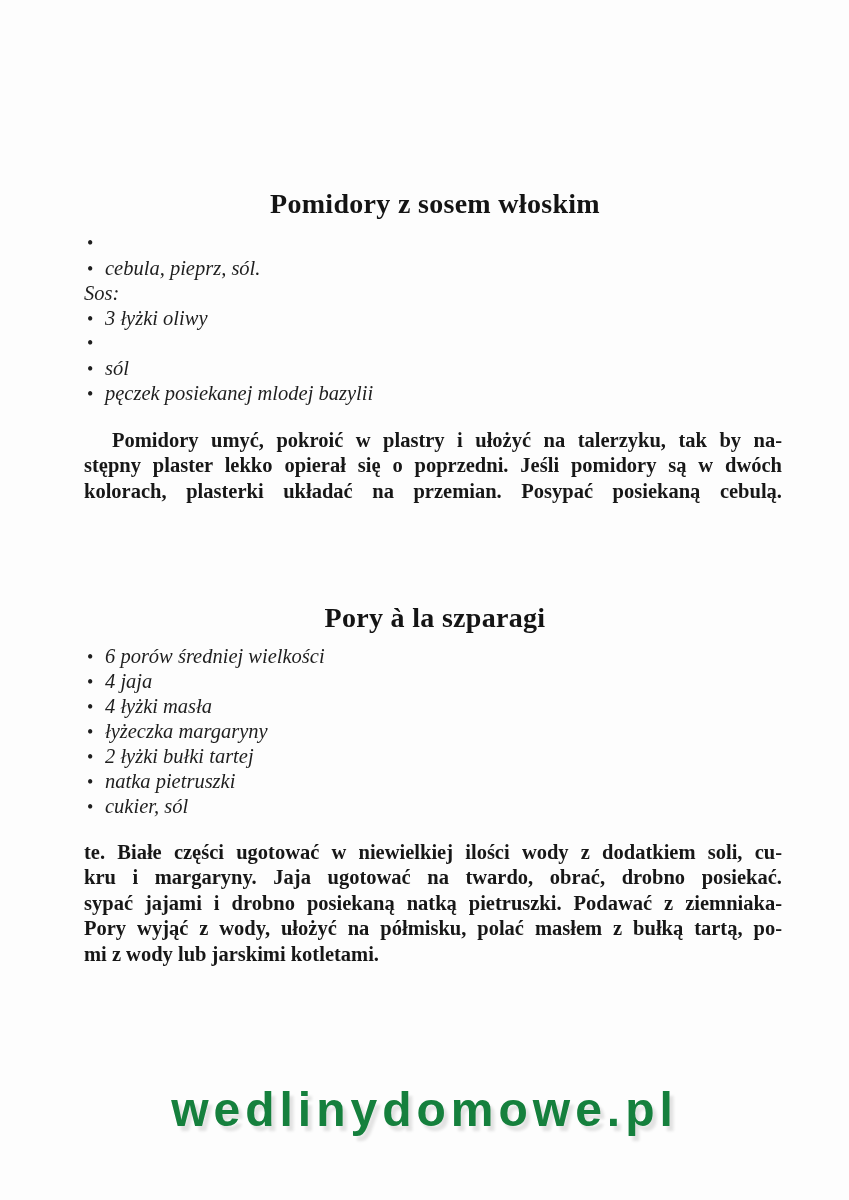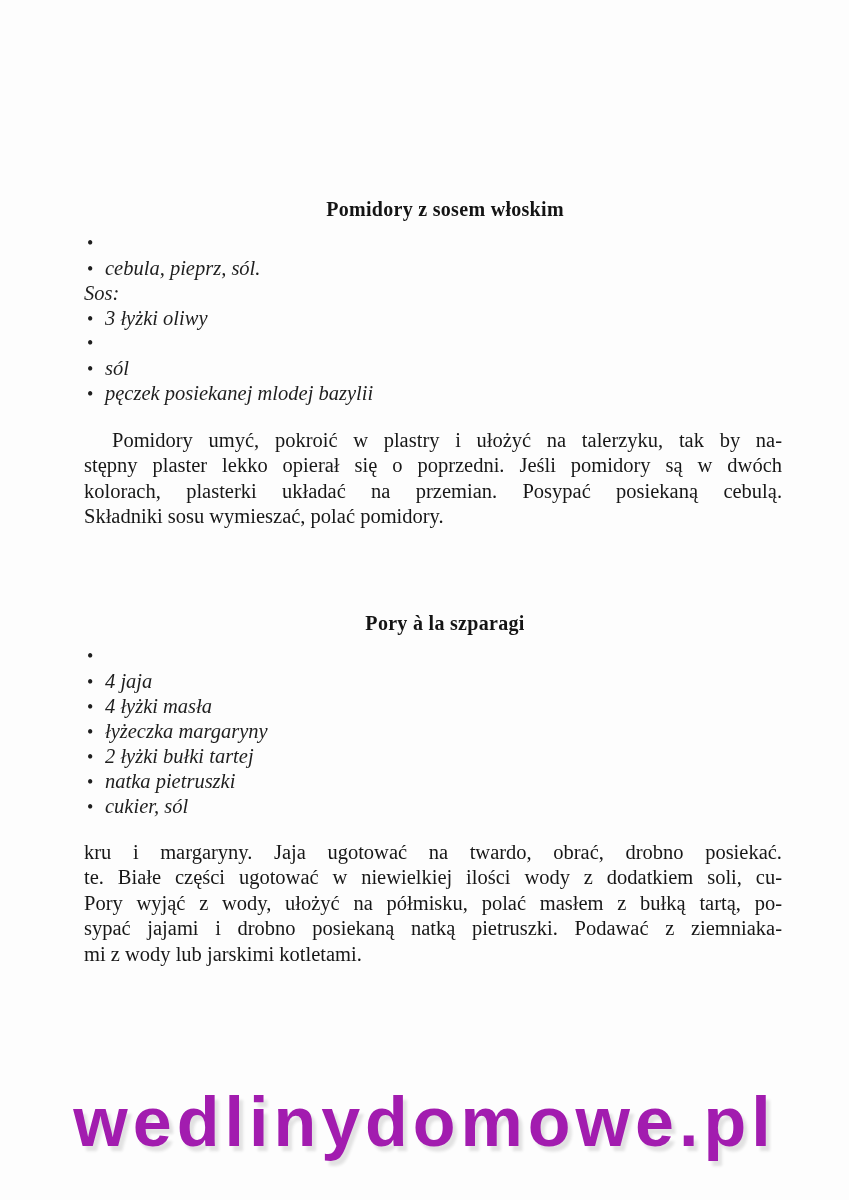--- a/index.html
+++ b/index.html
@@ -21,24 +21,24 @@
     left: 84px;
     width: 698px;
     top: 0;
   }
   .recipe-title {
     position: absolute;
     left: 0;
     width: 100%;
     text-align: center;
     font-weight: bold;
-    font-size: 20px;
+    font-size: 28px;
     letter-spacing: 0.3px;
     color: #141414;
-    margin: 12px;
+    margin: 2px;
   }
   .title-1 { top: 186px; }
   .title-2 { top: 600px; }
 
   .ingredient-list {
     position: absolute;
     left: 0;
     width: 100%;
     font-style: italic;
     font-size: 20.5px;
@@ -71,35 +71,36 @@
     font-size: 20.5px;
     line-height: 25.4px;
     color: #171717;
   }
   .para-1 { top: 428px; }
   .para-2 { top: 840px; }
 
   .pline {
     text-align: justify;
     text-align-last: justify;
+    font-weight: bold;
   }
   .pline.first { text-indent: 28px; }
   .pline.last { text-align-last: left; }
 
   .watermark {
     position: absolute;
     top: 1082px;
     left: 0;
     width: 100%;
     text-align: center;
     font-family: "Liberation Sans", sans-serif;
     font-weight: bold;
-    font-size: 70px;
+    font-size: 48px;
     letter-spacing: 5px;
-    color: #a21caf;
+    color: #15803d;
     text-shadow: 4px 5px 3px #e2e2e2;
     white-space: nowrap;
   }
 </style>
 </head>
 <body>
 
 <div class="page">
   <div class="content">
 
@@ -128,28 +129,28 @@
       <div class="ing-row">
         <span class="bullet">•</span>
         <span>pęczek posiekanej mlodej bazylii</span>
       </div>
     </div>
 
     <div class="paragraph para-1">
       <div class="pline first">Pomidory umyć, pokroić w plastry i ułożyć na talerzyku, tak by na-</div>
       <div class="pline">stępny plaster lekko opierał się o poprzedni. Jeśli pomidory są w dwóch</div>
       <div class="pline">kolorach, plasterki układać na przemian. Posypać posiekaną cebulą.</div>
-      <div class="pline last">Składniki sosu wymieszać, polać pomidory.</div>
     </div>
 
     <h1 class="recipe-title title-2">Pory à la szparagi</h1>
 
     <div class="ingredient-list list-2">
       <div class="ing-row">
         <span class="bullet">•</span>
+        <span>6 porów średniej wielkości</span>
       </div>
       <div class="ing-row">
         <span class="bullet">•</span>
         <span>4 jaja</span>
       </div>
       <div class="ing-row">
         <span class="bullet">•</span>
         <span>4 łyżki masła</span>
       </div>
       <div class="ing-row">
@@ -164,23 +165,23 @@
         <span class="bullet">•</span>
         <span>natka pietruszki</span>
       </div>
       <div class="ing-row">
         <span class="bullet">•</span>
         <span>cukier, sól</span>
       </div>
     </div>
 
     <div class="paragraph para-2">
+      <div class="pline">te. Białe części ugotować w niewielkiej ilości wody z dodatkiem soli, cu-</div>
       <div class="pline">kru i margaryny. Jaja ugotować na twardo, obrać, drobno posiekać.</div>
-      <div class="pline">te. Białe części ugotować w niewielkiej ilości wody z dodatkiem soli, cu-</div>
+      <div class="pline">sypać jajami i drobno posiekaną natką pietruszki. Podawać z ziemniaka-</div>
       <div class="pline">Pory wyjąć z wody, ułożyć na półmisku, polać masłem z bułką tartą, po-</div>
-      <div class="pline">sypać jajami i drobno posiekaną natką pietruszki. Podawać z ziemniaka-</div>
       <div class="pline last">mi z wody lub jarskimi kotletami.</div>
     </div>
 
   </div>
 
   <div class="watermark">wedlinydomowe.pl</div>
 </div>
 
 </body></html>

